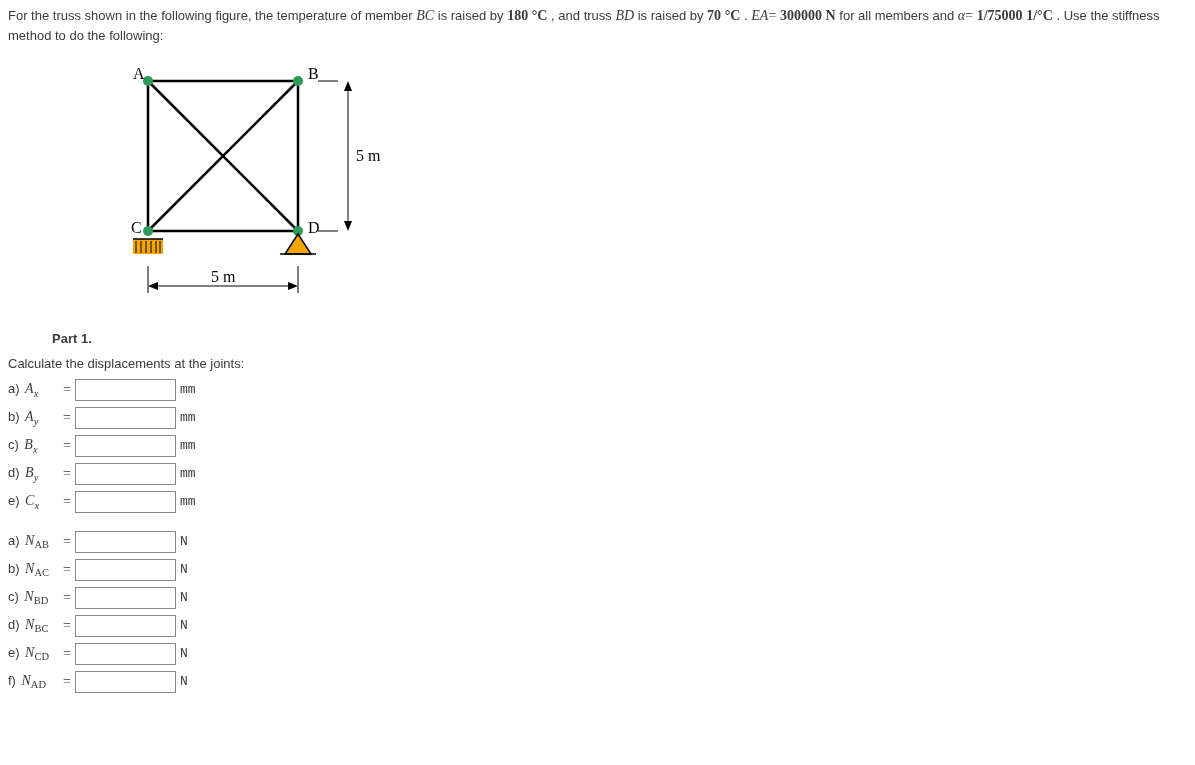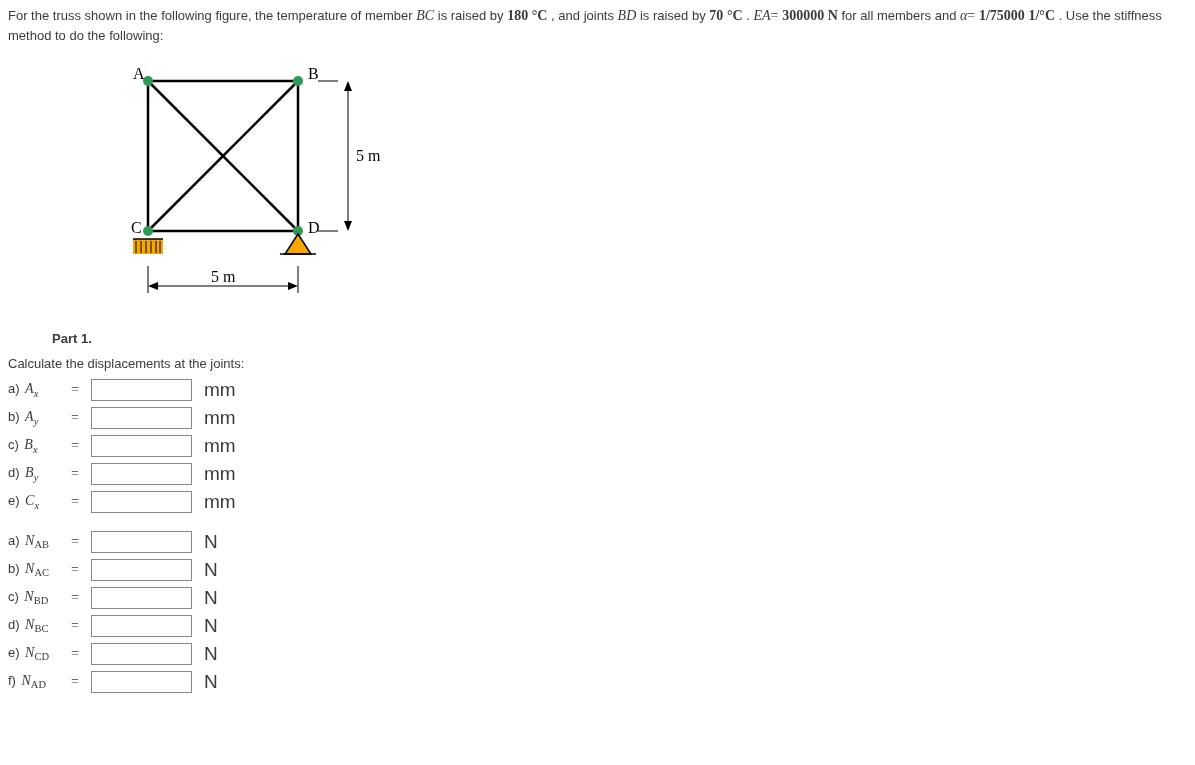--- a/index.html
+++ b/index.html
@@ -38,21 +38,20 @@
     }
     .section-instr {
       margin-bottom: 8px;
     }
     .answer-row {
       display: flex;
       align-items: center;
       margin-bottom: 6px;
       font-family: 'Times New Roman', Times, serif;
       font-size: 14px;
-      gap: 8px;
     }
     .answer-label {
       min-width: 55px;
     }
     .answer-label .roman-letter {
       font-family: Arial, Helvetica, sans-serif;
       font-size: 13px;
       margin-right: 2px;
     }
     .answer-label .math-it {
@@ -71,35 +70,35 @@
     }
     .answer-input {
       width: 95px;
       height: 18px;
       border: 1px solid #888;
       margin: 0 4px;
       font-size: 13px;
       padding: 1px 2px;
     }
     .unit {
-      font-family: Liberation Sans, sans-serif;
-      font-size: 19px;
+      font-family: Liberation Mono, monospace;
+      font-size: 13px;
     }
     .part2 { margin-top: 18px; }
   </style>
 </head>
 <body>
 
 <div class="intro">
   <span>For the truss shown in the following figure, the temperature of member </span>
   <span class="math-it">BC</span>
   <span> is raised by </span>
   <span class="math-up bold-num">180</span>
   <span class="math-up bold-num">°C</span>
-  <span>, and joints </span>
+  <span>, and truss </span>
   <span class="math-it">BD</span>
   <span> is raised by </span>
   <span class="math-up bold-num">70</span>
   <span class="math-up bold-num">°C</span>
   <span>. </span>
   <span class="math-it">EA</span><span class="math-up">=</span>
   <span class="math-up bold-num">300000</span>
   <span class="math-up bold-num"> N</span>
   <span> for all members and </span>
   <span class="math-it">α</span><span class="math-up">=</span>

